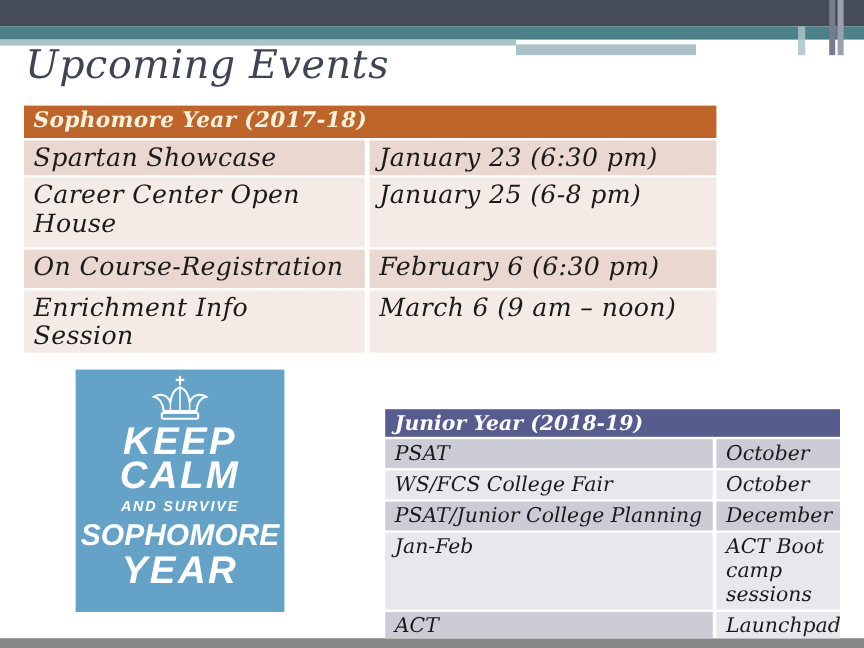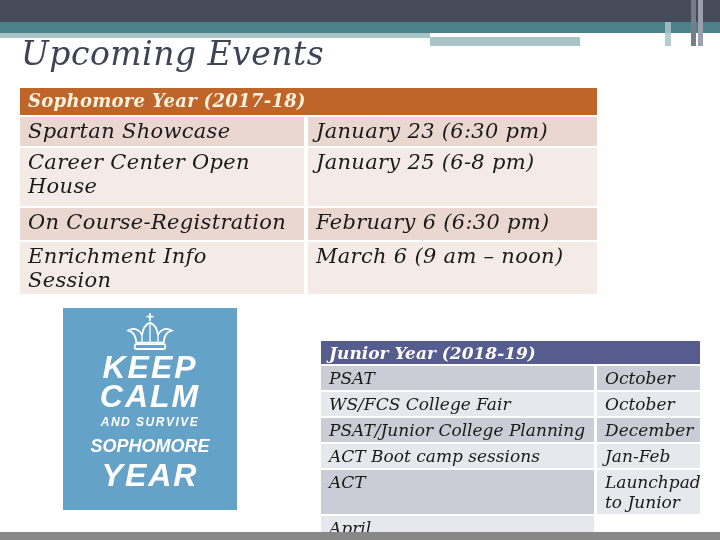--- a/index.html
+++ b/index.html
@@ -61,21 +61,21 @@
   
   .poster{
     position:absolute;left:63px;top:308px;width:174px;height:202px;
     background:#64a2c8;color:#ffffff;text-align:center;
     font-family:"Liberation Sans","DejaVu Sans",sans-serif;font-weight:bold;
     display:flex;flex-direction:column;align-items:center;
   }
   .poster .crown{margin-top:5px;}
   .p-big{font-size:32px;line-height:29px;letter-spacing:2px;}
   .p-small{font-size:12px;line-height:16px;letter-spacing:1.5px;margin:3px 0 2px;}
-  .p-wide{font-size:18px;line-height:29px;letter-spacing:0;}
+  .p-wide{font-size:25px;line-height:29px;letter-spacing:0;}
 </style>
 </head>
 <body>
 
 <div class="slide">
 
   <div class="bar bar-navy"></div>
   <div class="bar bar-teal"></div>
   <div class="bar bar-light-left"></div>
   <div class="bar bar-light-right"></div>
@@ -121,22 +121,22 @@
 
     <div class="cell dark">PSAT</div>
     <div class="cell dark">October</div>
 
     <div class="cell light">WS/FCS College Fair</div>
     <div class="cell light">October</div>
 
     <div class="cell dark">PSAT/Junior College Planning</div>
     <div class="cell dark">December</div>
 
+    <div class="cell light">Jan-Feb</div>
     <div class="cell light">ACT Boot camp sessions</div>
-    <div class="cell light">Jan-Feb</div>
 
     <div class="cell dark">ACT</div>
 
     <div class="cell light">Launchpad to Junior</div>
     <div class="cell light">April</div>
   </div>
 
 </div>
 
 </body></html>

